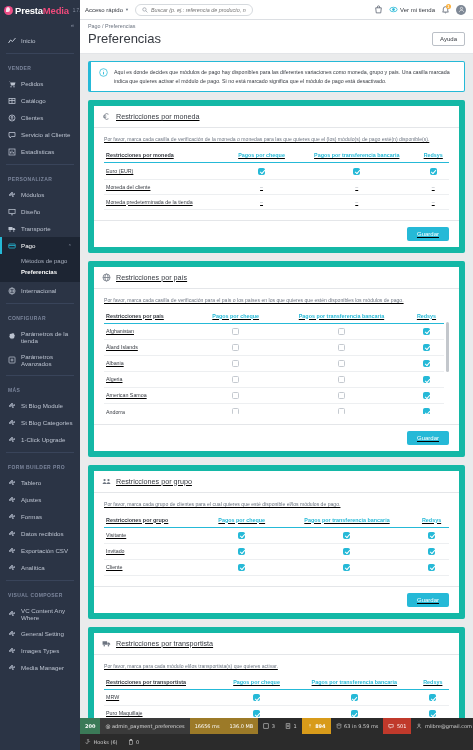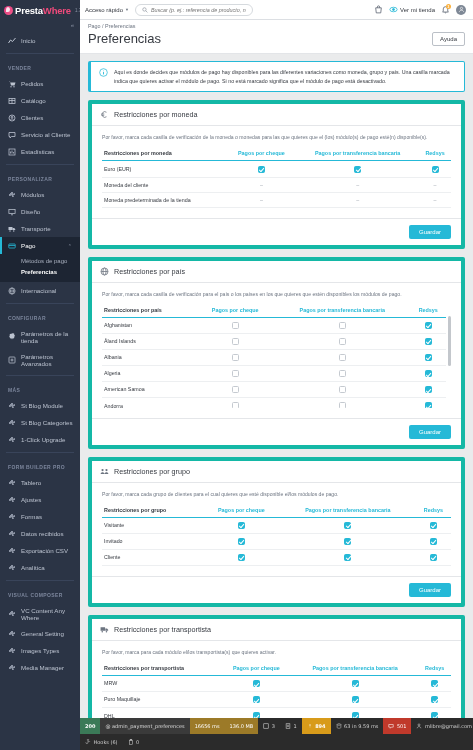--- a/index.html
+++ b/index.html
@@ -101,21 +101,21 @@
   .content { padding: 7px 8px 0 8px; height: 682px; overflow: hidden; }
 
   .alert {
     background: #fff; border: 1px solid #25b9d7; border-left: 3px solid #25b9d7;
     display: flex; gap: 6px; padding: 6px 8px; margin-bottom: 8px; border-radius: 2px;
   }
   .alert-ico { flex:0 0 9px; color:#25b9d7; }
   .alert-ico svg{width:9px;height:9px;display:block;}
   .alert-txt { font-size: 5.3px; color:#363a41; line-height: 1.65; }
 
-  .panel { background:#fff; border:4px solid #14b8a6; border-radius:2px; margin-bottom:8px; }
+  .panel { background:#fff; border:6px solid #14b8a6; border-radius:2px; margin-bottom:8px;text-decoration:underline; }
   .panel-head {
     display:flex; align-items:center; gap:5px; padding:6px 8px;
     border-bottom:1px solid #e4e6e9;
   }
   .panel-head .p-ico { color:#6c7480; display:flex; }
   .panel-head .p-ico svg { width:9px;height:9px;display:block; }
   .panel-title { font-size:7.2px; color:#363a41; }
   .panel-body { padding: 8px 10px 10px 10px; }
   .panel-desc { font-size:5.1px; color:#6c7480; margin-bottom:7px; }
 
@@ -178,21 +178,21 @@
 </style>
 </head>
 <body>
 
 <div class="app">
 
   <aside class="sidebar">
     <div class="sb-logo">
       <div class="ps-mark"></div>
       <div class="sb-logo-text">
-        <span class="t1">Presta</span><span class="t2">Where</span>
+        <span class="t1">Presta</span><span class="t2">Media</span>
       </div>
       <span class="sb-ver">1.7.6.4</span>
     </div>
     <div class="sb-collapse">«</div>
 
     <div class="sb-item">
       <span class="sb-ico">
         <svg viewBox="0 0 16 16" fill="none" stroke="#bcc3d0" stroke-width="2">
             <path d="M1 12 L5 6 L9 9 L15 2"></path>
           </svg>

